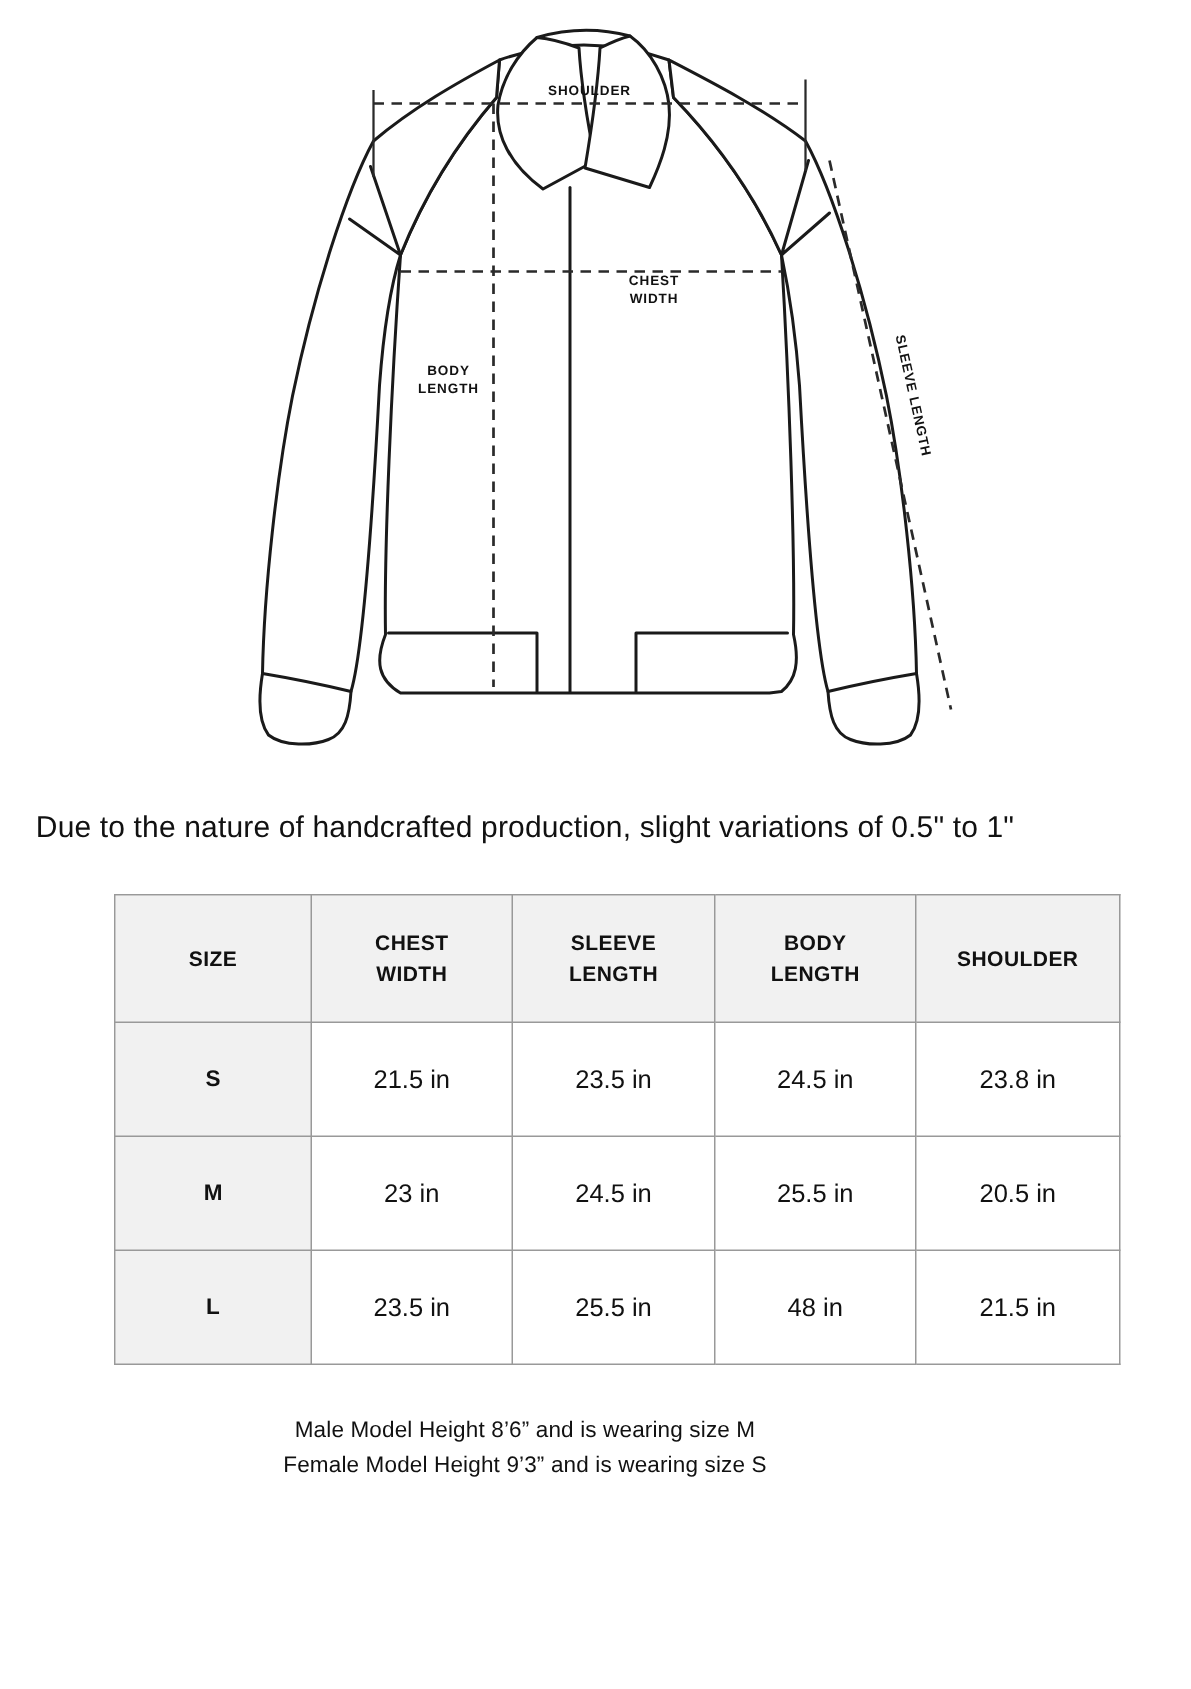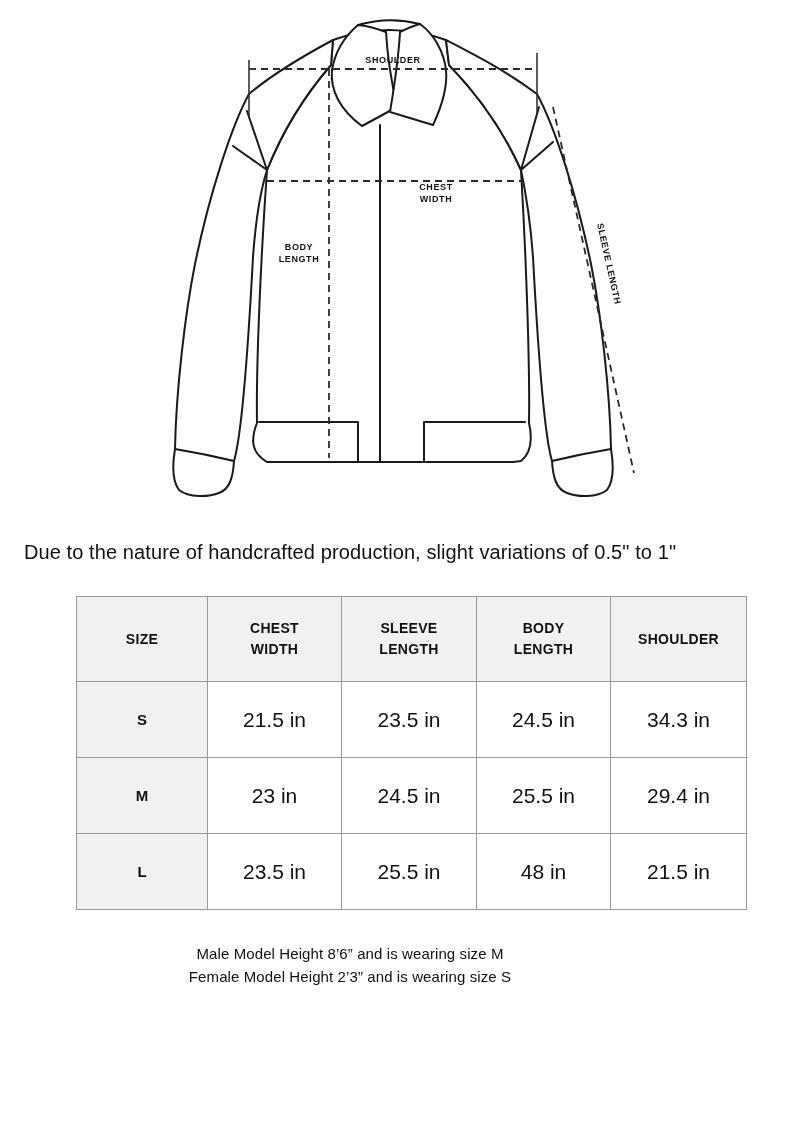--- a/index.html
+++ b/index.html
@@ -57,21 +57,21 @@
     line-height: 1.5;
   }
   .size-table tbody th.size-cell {
     background: #f1f1f1;
     font-size: 15px;
     font-weight: 700;
   }
   .size-table tbody td {
     height: 75px;
     background: #ffffff;
-    font-size: 21px;
+    font-size: 17px;
     font-weight: 400;
     text-align: center;
   }
 
   .model-note {
     margin-top: 32px;
     text-align: center;
     font-size: 15px;
     line-height: 23px;
     letter-spacing: 0.1px;
@@ -177,37 +177,37 @@
 LENGTH</th>
         <th>SHOULDER</th>
       </tr>
     </thead>
     <tbody>
       <tr>
         <th class="size-cell">S</th>
         <td>21.5 in</td>
         <td>23.5 in</td>
         <td>24.5 in</td>
-        <td>34.3 in</td>
+        <td>23.8 in</td>
       </tr>
       <tr>
         <th class="size-cell">M</th>
         <td>23 in</td>
         <td>24.5 in</td>
         <td>25.5 in</td>
-        <td>29.4 in</td>
+        <td>20.5 in</td>
       </tr>
       <tr>
         <th class="size-cell">L</th>
         <td>23.5 in</td>
         <td>25.5 in</td>
         <td>48 in</td>
         <td>21.5 in</td>
       </tr>
     </tbody>
   </table>
 
   <div class="model-note">
     <div>Male Model Height 8’6” and is wearing size M</div>
-    <div>Female Model Height 2’3” and is wearing size S</div>
+    <div>Female Model Height 9’3” and is wearing size S</div>
   </div>
 
 </div>
 
 </body></html>

